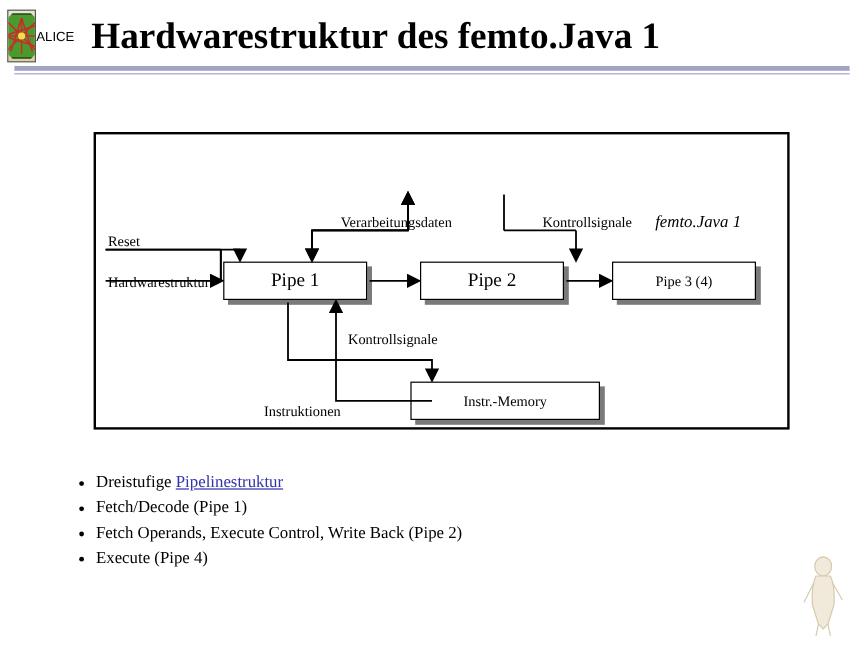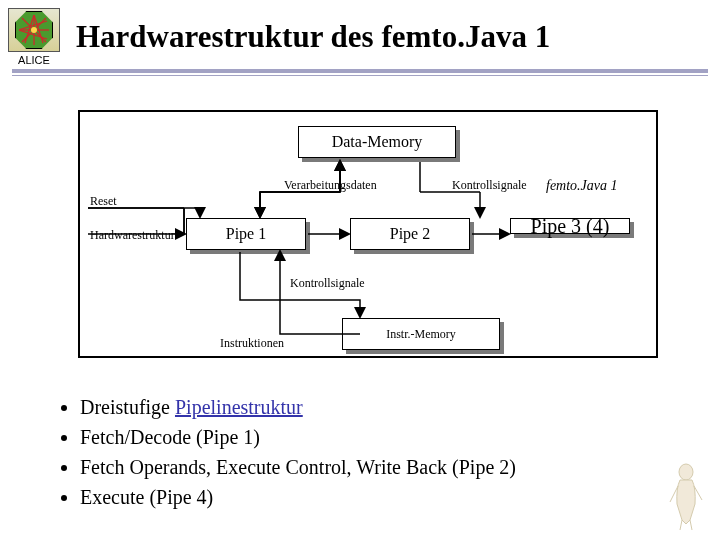--- a/index.html
+++ b/index.html
@@ -1,52 +1,52 @@
 <!DOCTYPE html>
 <html><head>
 <meta charset="utf-8">
 <style>
   * { box-sizing: border-box; margin: 0; padding: 0; }
   body { width: 720px; height: 540px; background: #fff; font-family: "Times New Roman", serif; position: relative; overflow: hidden; }
 
   
   .header { display: flex; align-items: center; padding: 8px 10px 2px 6px; }
-  .logo { width: 56px; display: flex; flex-direction: column; align-items: center; margin-right: 14px; }
+  .logo { width: 56px; display: flex; flex-direction: row; align-items: center; margin-right: 14px; }
   .logo-box { width: 52px; height: 44px; border: 1px solid #555; background: linear-gradient(to bottom, #e6e6d0 0%, #d7d098 100%); position: relative; overflow: hidden; }
   .logo-octa { position: absolute; left: 50%; top: 50%; width: 38px; height: 38px; transform: translate(-50%, -50%); background: #4a9a2e; clip-path: polygon(30% 0, 70% 0, 100% 30%, 100% 70%, 70% 100%, 30% 100%, 0 70%, 0 30%); border: 1px solid #000; }
   .logo-star { position: absolute; left: 50%; top: 50%; width: 30px; height: 30px; transform: translate(-50%, -50%); }
   .logo-star svg { width: 100%; height: 100%; }
   .logo-label { font-family: Arial, sans-serif; font-size: 11px; color: #000; margin-top: 2px; text-align: center; }
   .title { font-size: 31px; font-weight: bold; font-family: "Times New Roman", serif; flex: 1; }
   .hr-block { margin: 1px 12px 0 12px; }
   .hr1 { height: 4px; background: #a2a2c4; }
   .hr2 { height: 1px; background: #a2a2c4; margin-top: 2px; }
 
   
   .diagram-outer { position: absolute; left: 78px; top: 110px; width: 580px; height: 248px; border: 2px solid #000; background: #fff; }
   .shadowed { position: absolute; border: 1px solid #000; background: #fff; box-shadow: 4px 4px 0 #7a7a7a; text-align: center; display: flex; align-items: center; justify-content: center; }
   .data-mem { left: 218px; top: 14px; width: 158px; height: 32px; font-size: 16px; }
   .pipe1    { left: 106px; top: 106px; width: 120px; height: 32px; font-size: 16px; }
   .pipe2    { left: 270px; top: 106px; width: 120px; height: 32px; font-size: 16px; }
-  .pipe3    { left: 430px; top: 106px; width: 120px; height: 16px; font-size: 20px; }
+  .pipe3    { left: 430px; top: 106px; width: 120px; height: 32px; font-size: 12px; }
   .instr-mem{ left: 262px; top: 206px; width: 158px; height: 32px; font-size: 12px; }
 
   .label { position: absolute; font-size: 12px; font-family: "Times New Roman", serif; }
   .label-verarb { left: 204px; top: 66px; }
   .label-kontroll1 { left: 372px; top: 66px; }
   .label-femto { left: 466px; top: 66px; font-style: italic; font-size: 14px; }
   .label-reset  { left: 10px; top: 82px; }
   .label-init   { left: 10px; top: 116px; }
   .label-kontroll2 { left: 210px; top: 164px; }
   .label-instrukt  { left: 140px; top: 224px; }
 
   .arrow { position: absolute; }
 
   
-  .bullets { position: absolute; left: 62px; top: 392px; font-size: 20px; line-height: 1.5; }
+  .bullets { position: absolute; left: 62px; top: 392px; font-size: 14px; line-height: 1.5; }
   .bullets li { list-style: disc; margin-left: 18px; }
   .bullets a { color: #3333aa; text-decoration: underline; }
 
   
   .figure { position: absolute; right: 10px; bottom: 8px; width: 48px; height: 72px; opacity: 0.6; }
   .figure svg { width: 100%; height: 100%; }
 </style>
 </head>
 <body>
 
@@ -74,21 +74,20 @@
   </div>
   <div class="title">Hardwarestruktur des femto.Java 1</div>
 </div>
 <div class="hr-block">
   <div class="hr1"></div>
   <div class="hr2"></div>
 </div>
 
 <div class="diagram-outer">
 
-  <div class="shadowed data-mem">Data-Memory</div>
   <div class="shadowed pipe1">Pipe 1</div>
   <div class="shadowed pipe2">Pipe 2</div>
   <div class="shadowed pipe3">Pipe 3 (4)</div>
   <div class="shadowed instr-mem">Instr.-Memory</div>
 
   <div class="label label-verarb">Verarbeitungsdaten</div>
   <div class="label label-kontroll1">Kontrollsignale</div>
   <div class="label label-femto">femto.Java 1</div>
   <div class="label label-reset">Reset</div>
   <div class="label label-init">Hardwarestruktur</div>

